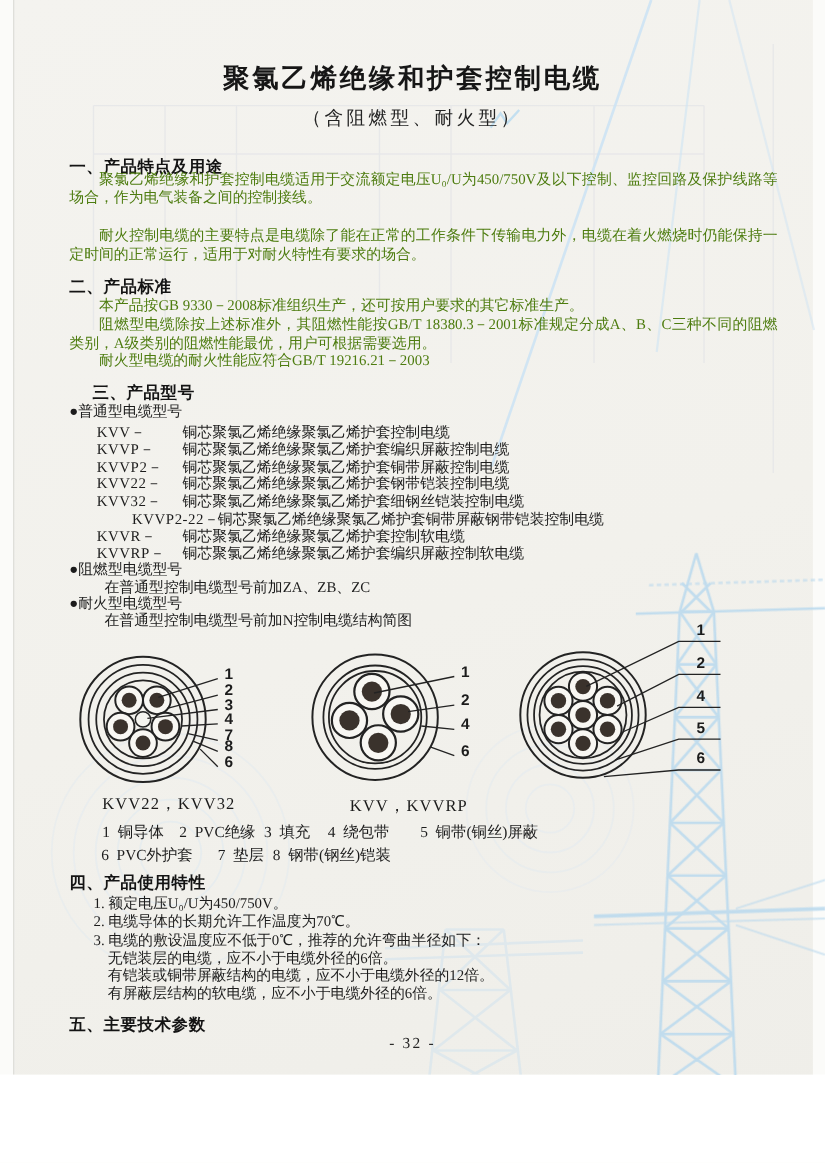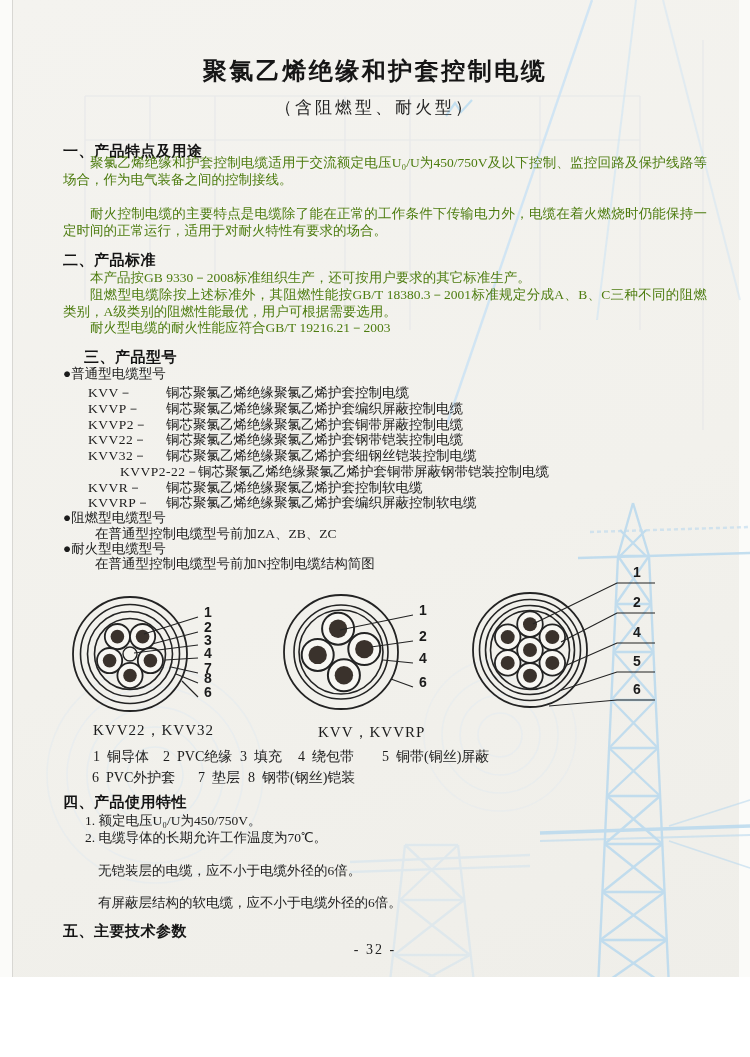--- a/index.html
+++ b/index.html
@@ -226,21 +226,23 @@
     <span class="abs legend-item" style="top:748px;left:240px;"><span class="num">3</span><span>填充</span></span>
     <span class="abs legend-item" style="top:748px;left:298px;"><span class="num">4</span><span>绕包带</span></span>
     <span class="abs legend-item" style="top:748px;left:382px;"><span class="num">5</span><span>铜带(铜丝)屏蔽</span></span>
     <span class="abs legend-item" style="top:769px;left:92px;"><span class="num">6</span><span>PVC外护套</span></span>
     <span class="abs legend-item" style="top:769px;left:198px;"><span class="num">7</span><span>垫层</span></span>
     <span class="abs legend-item" style="top:769px;left:248px;"><span class="num">8</span><span>钢带(钢丝)铠装</span></span>
 
     <div class="abs h2" style="top:793px;left:63px;">四、产品使用特性</div>
     <div class="abs note" style="top:812px;left:85px;">1. 额定电压U₀/U为450/750V。</div>
     <div class="abs note" style="top:829px;left:85px;">2. 电缆导体的长期允许工作温度为70℃。</div>
+    <div class="abs note" style="top:846px;left:85px;">3. 电缆的敷设温度应不低于0℃，推荐的允许弯曲半径如下：</div>
     <div class="abs note" style="top:862px;left:98px;">无铠装层的电缆，应不小于电缆外径的6倍。</div>
+    <div class="abs note" style="top:878px;left:98px;">有铠装或铜带屏蔽结构的电缆，应不小于电缆外径的12倍。</div>
     <div class="abs note" style="top:894px;left:98px;">有屏蔽层结构的软电缆，应不小于电缆外径的6倍。</div>
 
     <div class="abs h2" style="top:922px;left:63px;">五、主要技术参数</div>
 
     <div class="abs pagenum" style="top:942px;left:0;">- 32 -</div>
   </div>
 
   <div class="bottom-band">
     <div class="smudge" style="left:130px;top:10px;width:430px;height:16px;"></div>
     <div class="smudge" style="left:560px;top:12px;width:170px;height:14px;opacity:.4;"></div>

